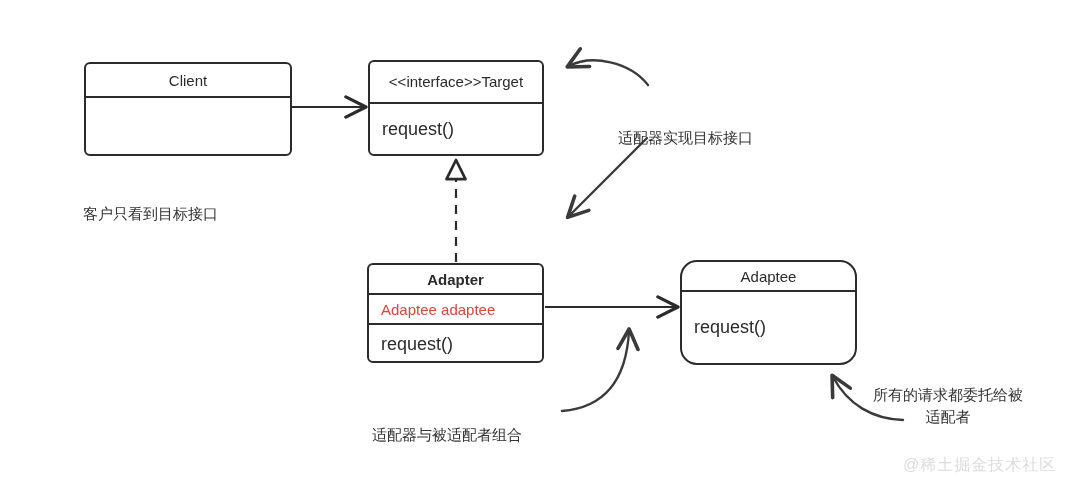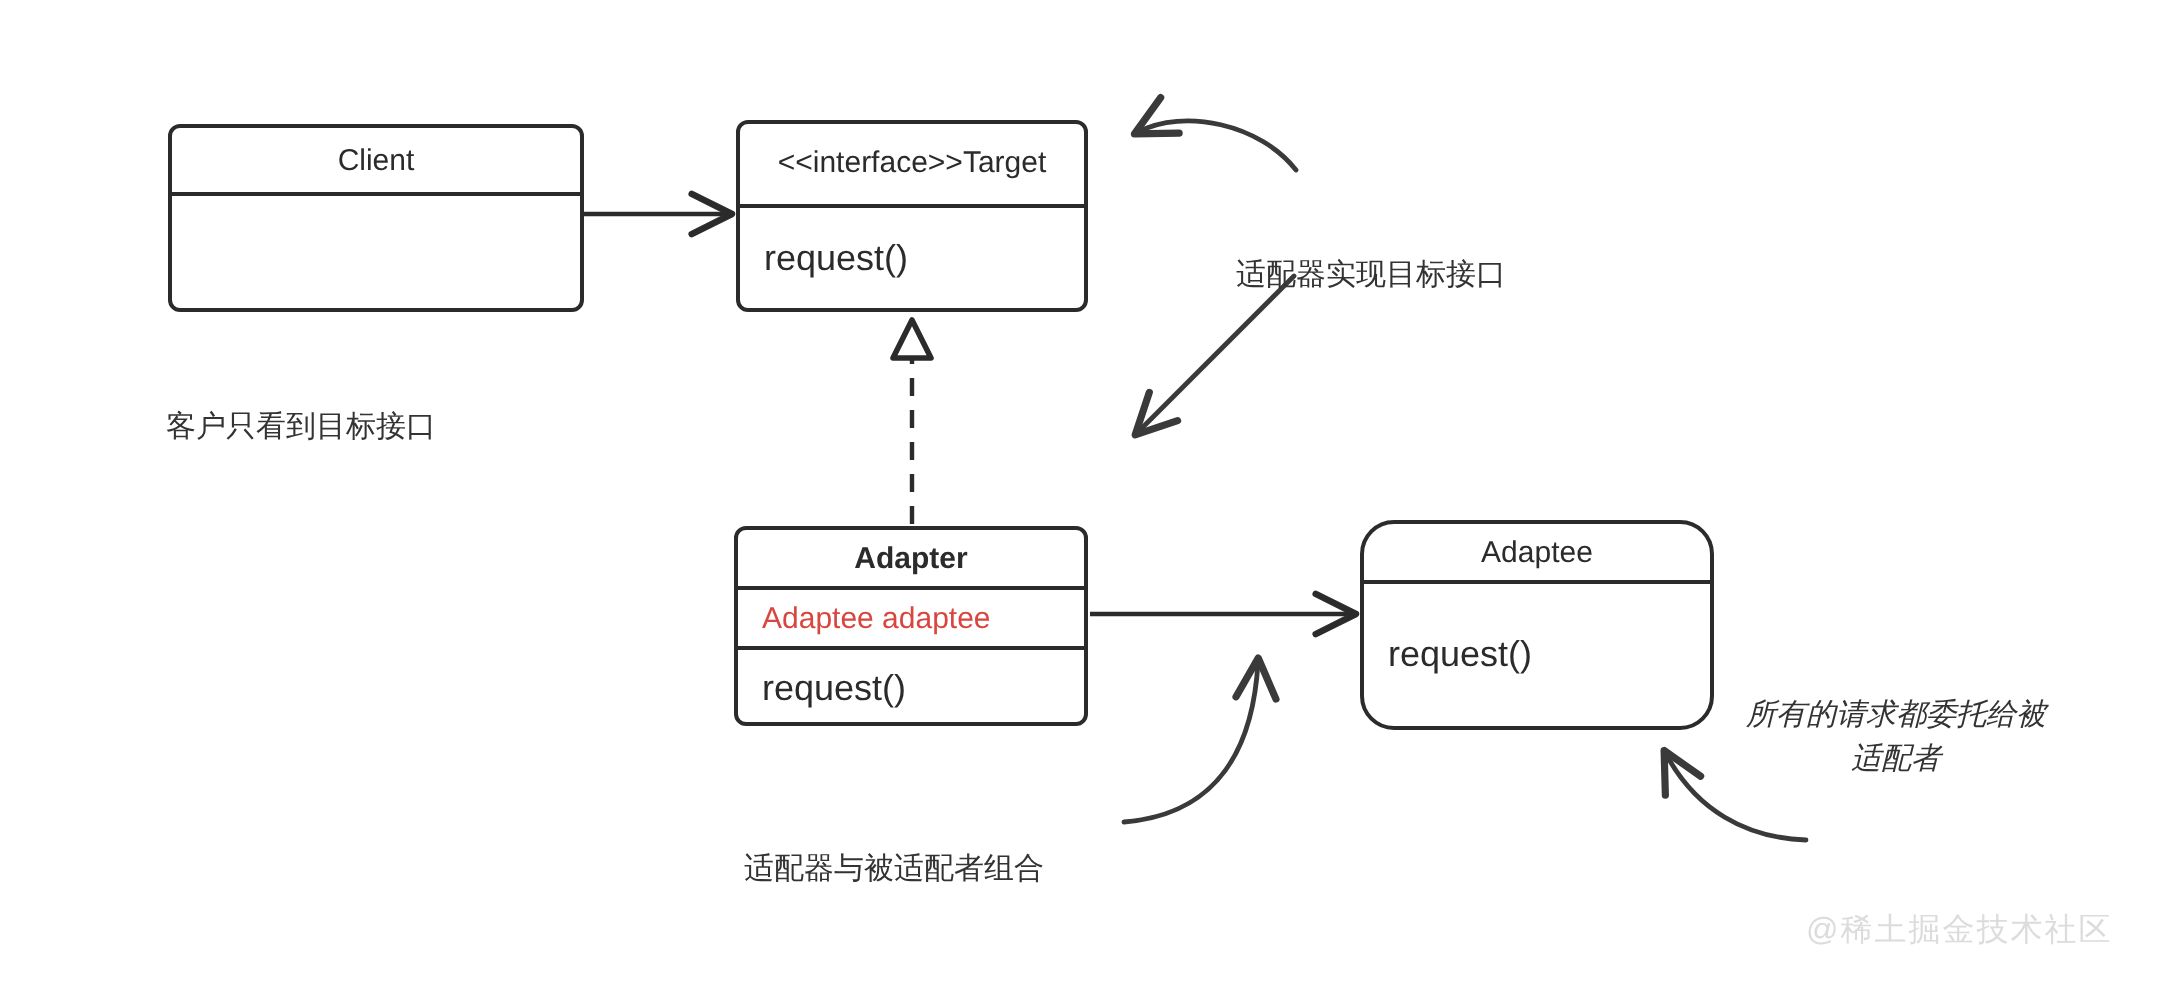--- a/index.html
+++ b/index.html
@@ -180,21 +180,21 @@
   </div>
 
   <div class="note left-align" style="left:618px; top:105px;">
     <span>适配器实现目标接口</span>
   </div>
 
   <div class="note left-align" style="left:372px; top:402px;">
     <span>适配器与被适配者组合</span>
   </div>
 
-  <div class="note" style="left:873px; top:325px; width:150px;font-style:italic;">
+  <div class="note" style="left:873px; top:362px; width:150px;">
     <span>所有的请求都委托给被
 适配者</span>
   </div>
 
   <div class="watermark" style="left:903px; top:455px;">
     <span>@稀土掘金技术社区</span>
   </div>
 
 </div>
 

